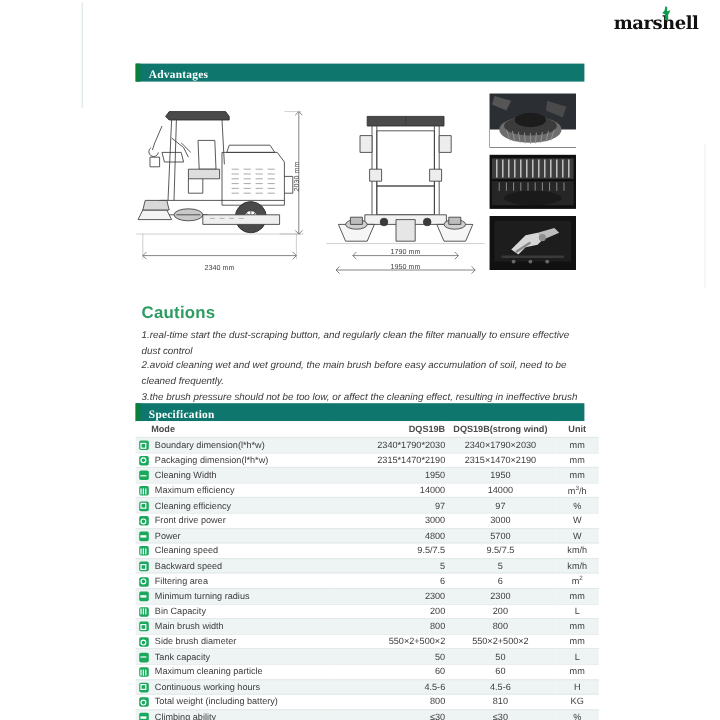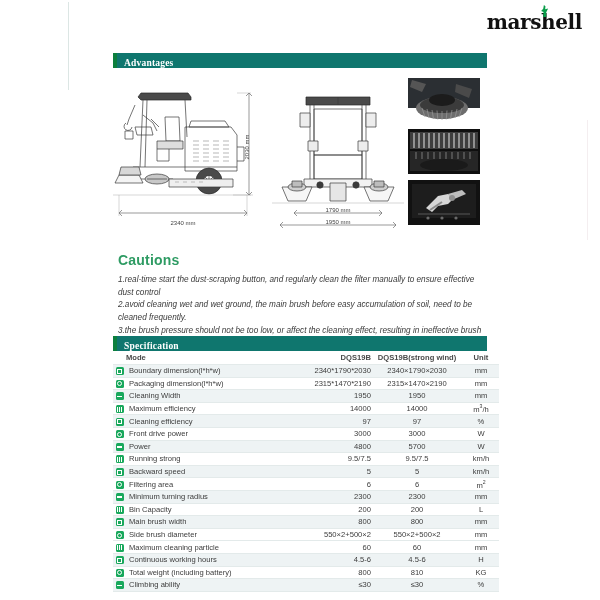--- a/index.html
+++ b/index.html
@@ -40,21 +40,21 @@
     background: #f4eef0;
   }
 
   
   .logo {
     position: absolute;
     right: 18px;
     top: 12px;
     font-family: "DejaVu Serif", serif;
     font-weight: bold;
-    font-size: 20px;
+    font-size: 15px;
     letter-spacing: -0.4px;
     color: #111111;
     line-height: 1;
     white-space: nowrap;
   }
   .logo .mark {
     position: relative;
     display: inline-block;
   }
   .logo .leaf {
@@ -463,21 +463,21 @@
         </tr>
         <tr class="shade">
           <td class="c-icon"><span class="ic v3"></span></td>
           <td class="c-label"><span class="lbl">Power</span></td>
           <td class="c-v1">4800</td>
           <td class="c-v2">5700</td>
           <td class="c-unit unit">W</td>
         </tr>
         <tr class="plain">
           <td class="c-icon"><span class="ic v4"></span></td>
-          <td class="c-label"><span class="lbl">Running strong</span></td>
+          <td class="c-label"><span class="lbl">Cleaning speed</span></td>
           <td class="c-v1">9.5/7.5</td>
           <td class="c-v2">9.5/7.5</td>
           <td class="c-unit unit">km/h</td>
         </tr>
         <tr class="shade">
           <td class="c-icon"><span class="ic "></span></td>
           <td class="c-label"><span class="lbl">Backward speed</span></td>
           <td class="c-v1">5</td>
           <td class="c-v2">5</td>
           <td class="c-unit unit">km/h</td>
@@ -510,20 +510,27 @@
           <td class="c-v2">800</td>
           <td class="c-unit unit">mm</td>
         </tr>
         <tr class="plain">
           <td class="c-icon"><span class="ic v2"></span></td>
           <td class="c-label"><span class="lbl">Side brush diameter</span></td>
           <td class="c-v1">550×2+500×2</td>
           <td class="c-v2">550×2+500×2</td>
           <td class="c-unit unit">mm</td>
         </tr>
+        <tr class="shade">
+          <td class="c-icon"><span class="ic v3"></span></td>
+          <td class="c-label"><span class="lbl">Tank capacity</span></td>
+          <td class="c-v1">50</td>
+          <td class="c-v2">50</td>
+          <td class="c-unit unit">L</td>
+        </tr>
         <tr class="plain">
           <td class="c-icon"><span class="ic v4"></span></td>
           <td class="c-label"><span class="lbl">Maximum cleaning particle</span></td>
           <td class="c-v1">60</td>
           <td class="c-v2">60</td>
           <td class="c-unit unit">mm</td>
         </tr>
         <tr class="shade">
           <td class="c-icon"><span class="ic "></span></td>
           <td class="c-label"><span class="lbl">Continuous working hours</span></td>

